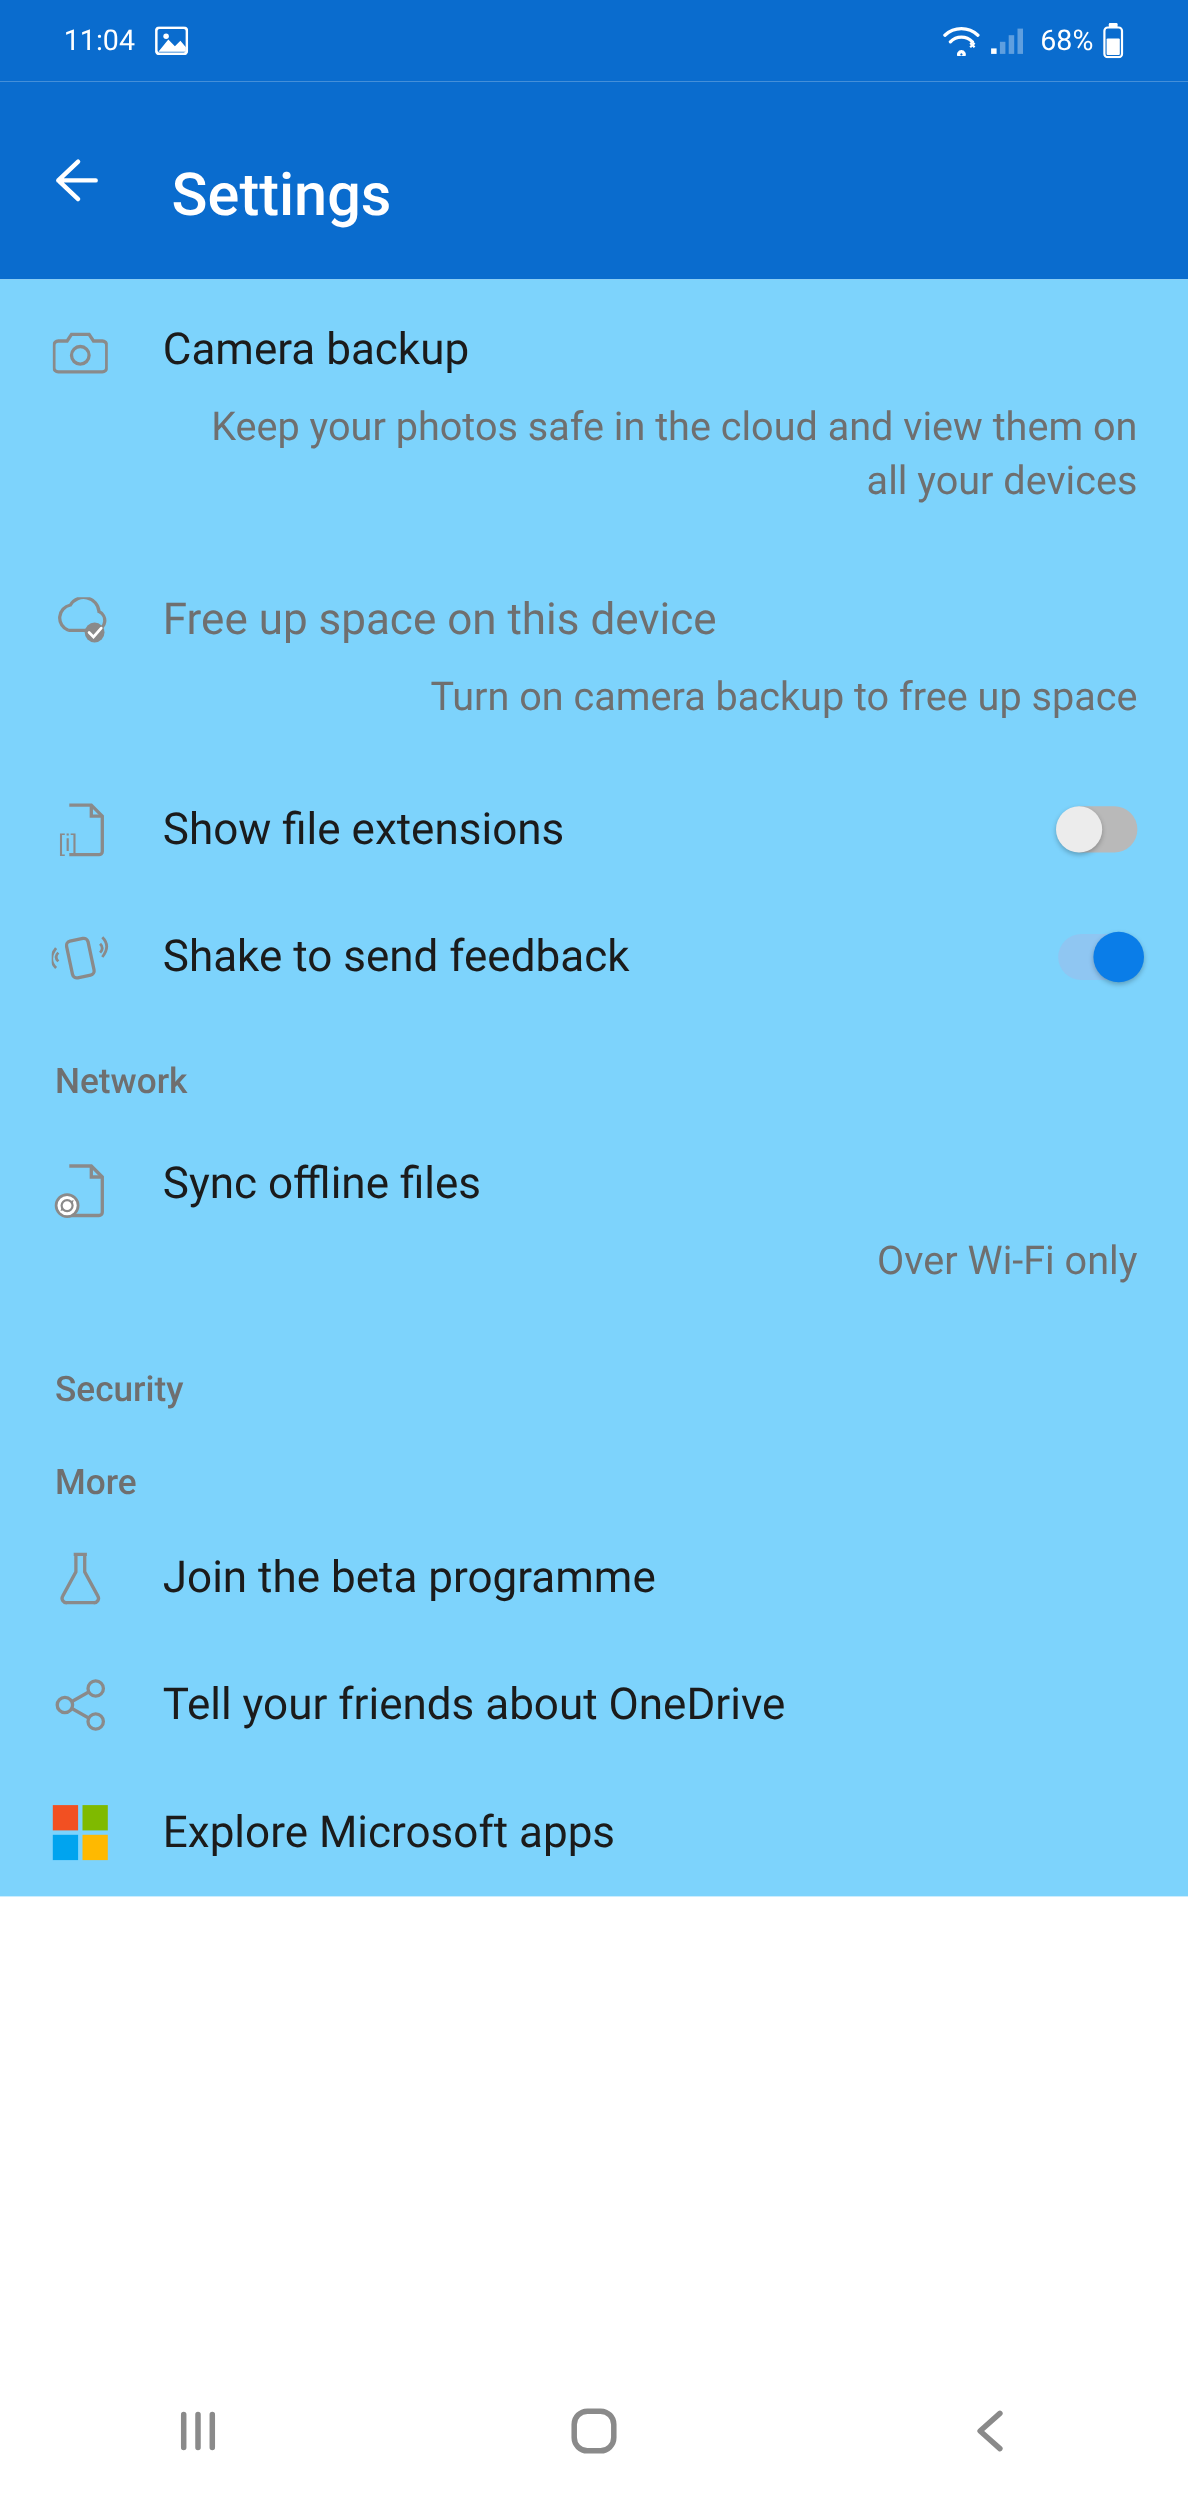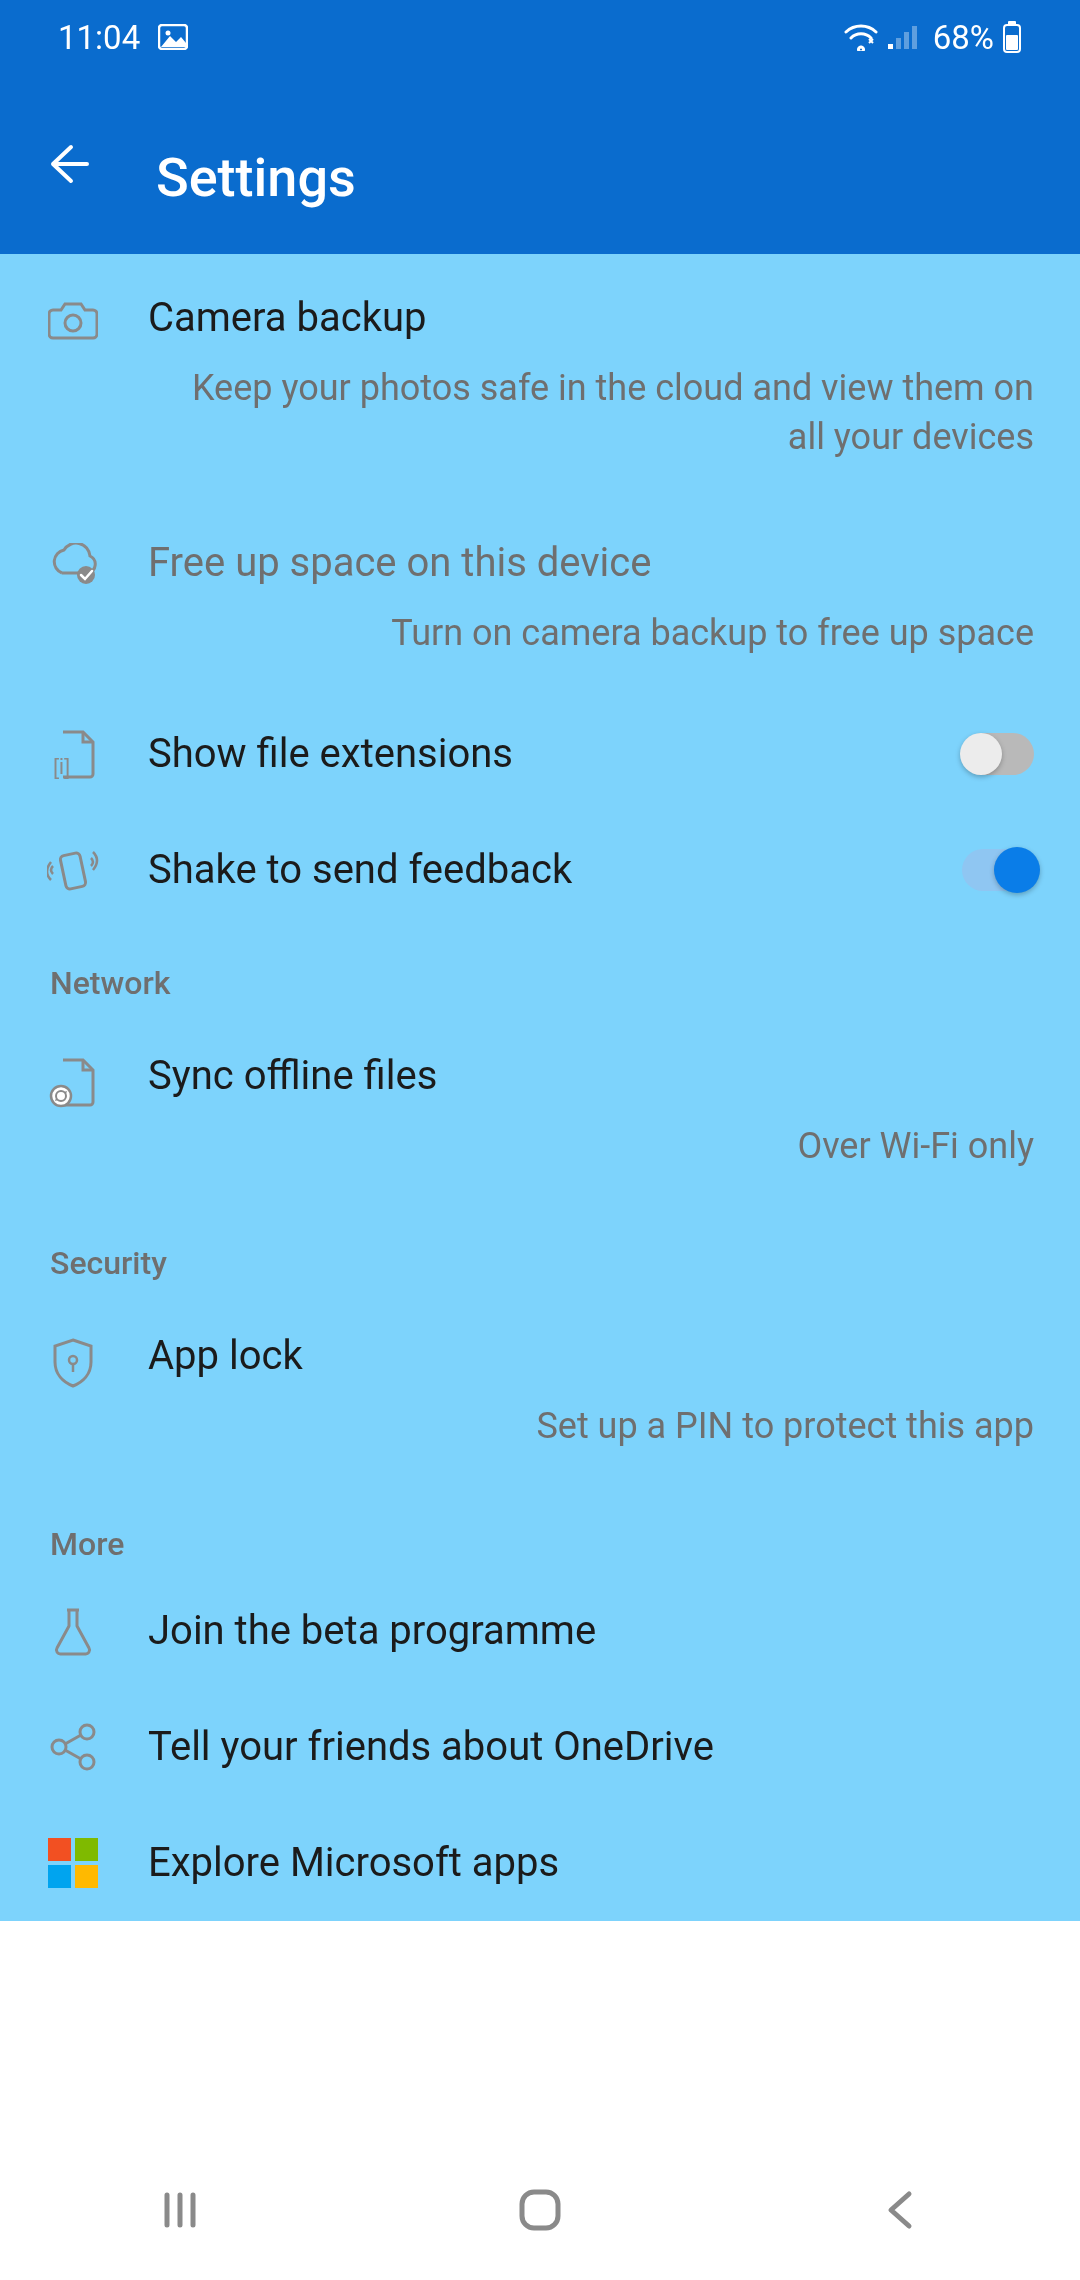--- a/index.html
+++ b/index.html
@@ -5,21 +5,21 @@
     * { margin: 0; padding: 0; box-sizing: border-box; }
     html, body { width: 1080px; height: 2280px; font-family: -apple-system, 'Segoe UI', Roboto, sans-serif; background: #fff; overflow: hidden; }
     .status-bar {
       height: 74px;
       background: #0a6cce;
       display: flex;
       align-items: center;
       justify-content: space-between;
       padding: 0 58px 0 58px;
       color: #fff;
-      font-size: 33px;
+      font-size: 26px;
     }
     .status-left { display: flex; align-items: center; gap: 18px; }
     .status-right { display: flex; align-items: center; gap: 8px; }
     .app-bar {
       height: 180px;
       background: #0a6cce;
       display: flex;
       align-items: center;
       padding: 0 40px;
       gap: 60px;
@@ -192,33 +192,20 @@
         </svg>
     </div>
     <div class="text-col">
       <div class="item-title">Sync offline files</div>
       <div class="item-sub">Over Wi-Fi only</div>
     </div>
   </div>
 
   <div class="section-hdr">Security</div>
 
-  <div class="item">
-    <div class="icon-col">
-      <svg width="48" height="54" viewBox="0 0 48 54">
-          <path d="M24 4 L42 10 V26 C42 38 34 46 24 50 C14 46 6 38 6 26 V10 Z" fill="none" stroke="#8a8a8a" stroke-width="3"></path>
-          <circle cx="24" cy="24" r="4" fill="none" stroke="#8a8a8a" stroke-width="2.5"></circle>
-          <path d="M24 28 v8" stroke="#8a8a8a" stroke-width="2.5"></path>
-        </svg>
-    </div>
-    <div class="text-col">
-      <div class="item-title">App lock</div>
-      <div class="item-sub">Set up a PIN to protect this app</div>
-    </div>
-  </div>
 
   <div class="section-hdr">More</div>
 
   <div class="item item-compact">
     <div class="icon-col">
       <svg width="44" height="50" viewBox="0 0 44 50">
           <path d="M16 4 h12 M18 4 v16 L6 42 a4 4 0 0 0 4 6 h24 a4 4 0 0 0 4 -6 L26 20 V4" fill="none" stroke="#8a8a8a" stroke-width="3" stroke-linejoin="round"></path>
         </svg>
     </div>
     <div class="text-col">

